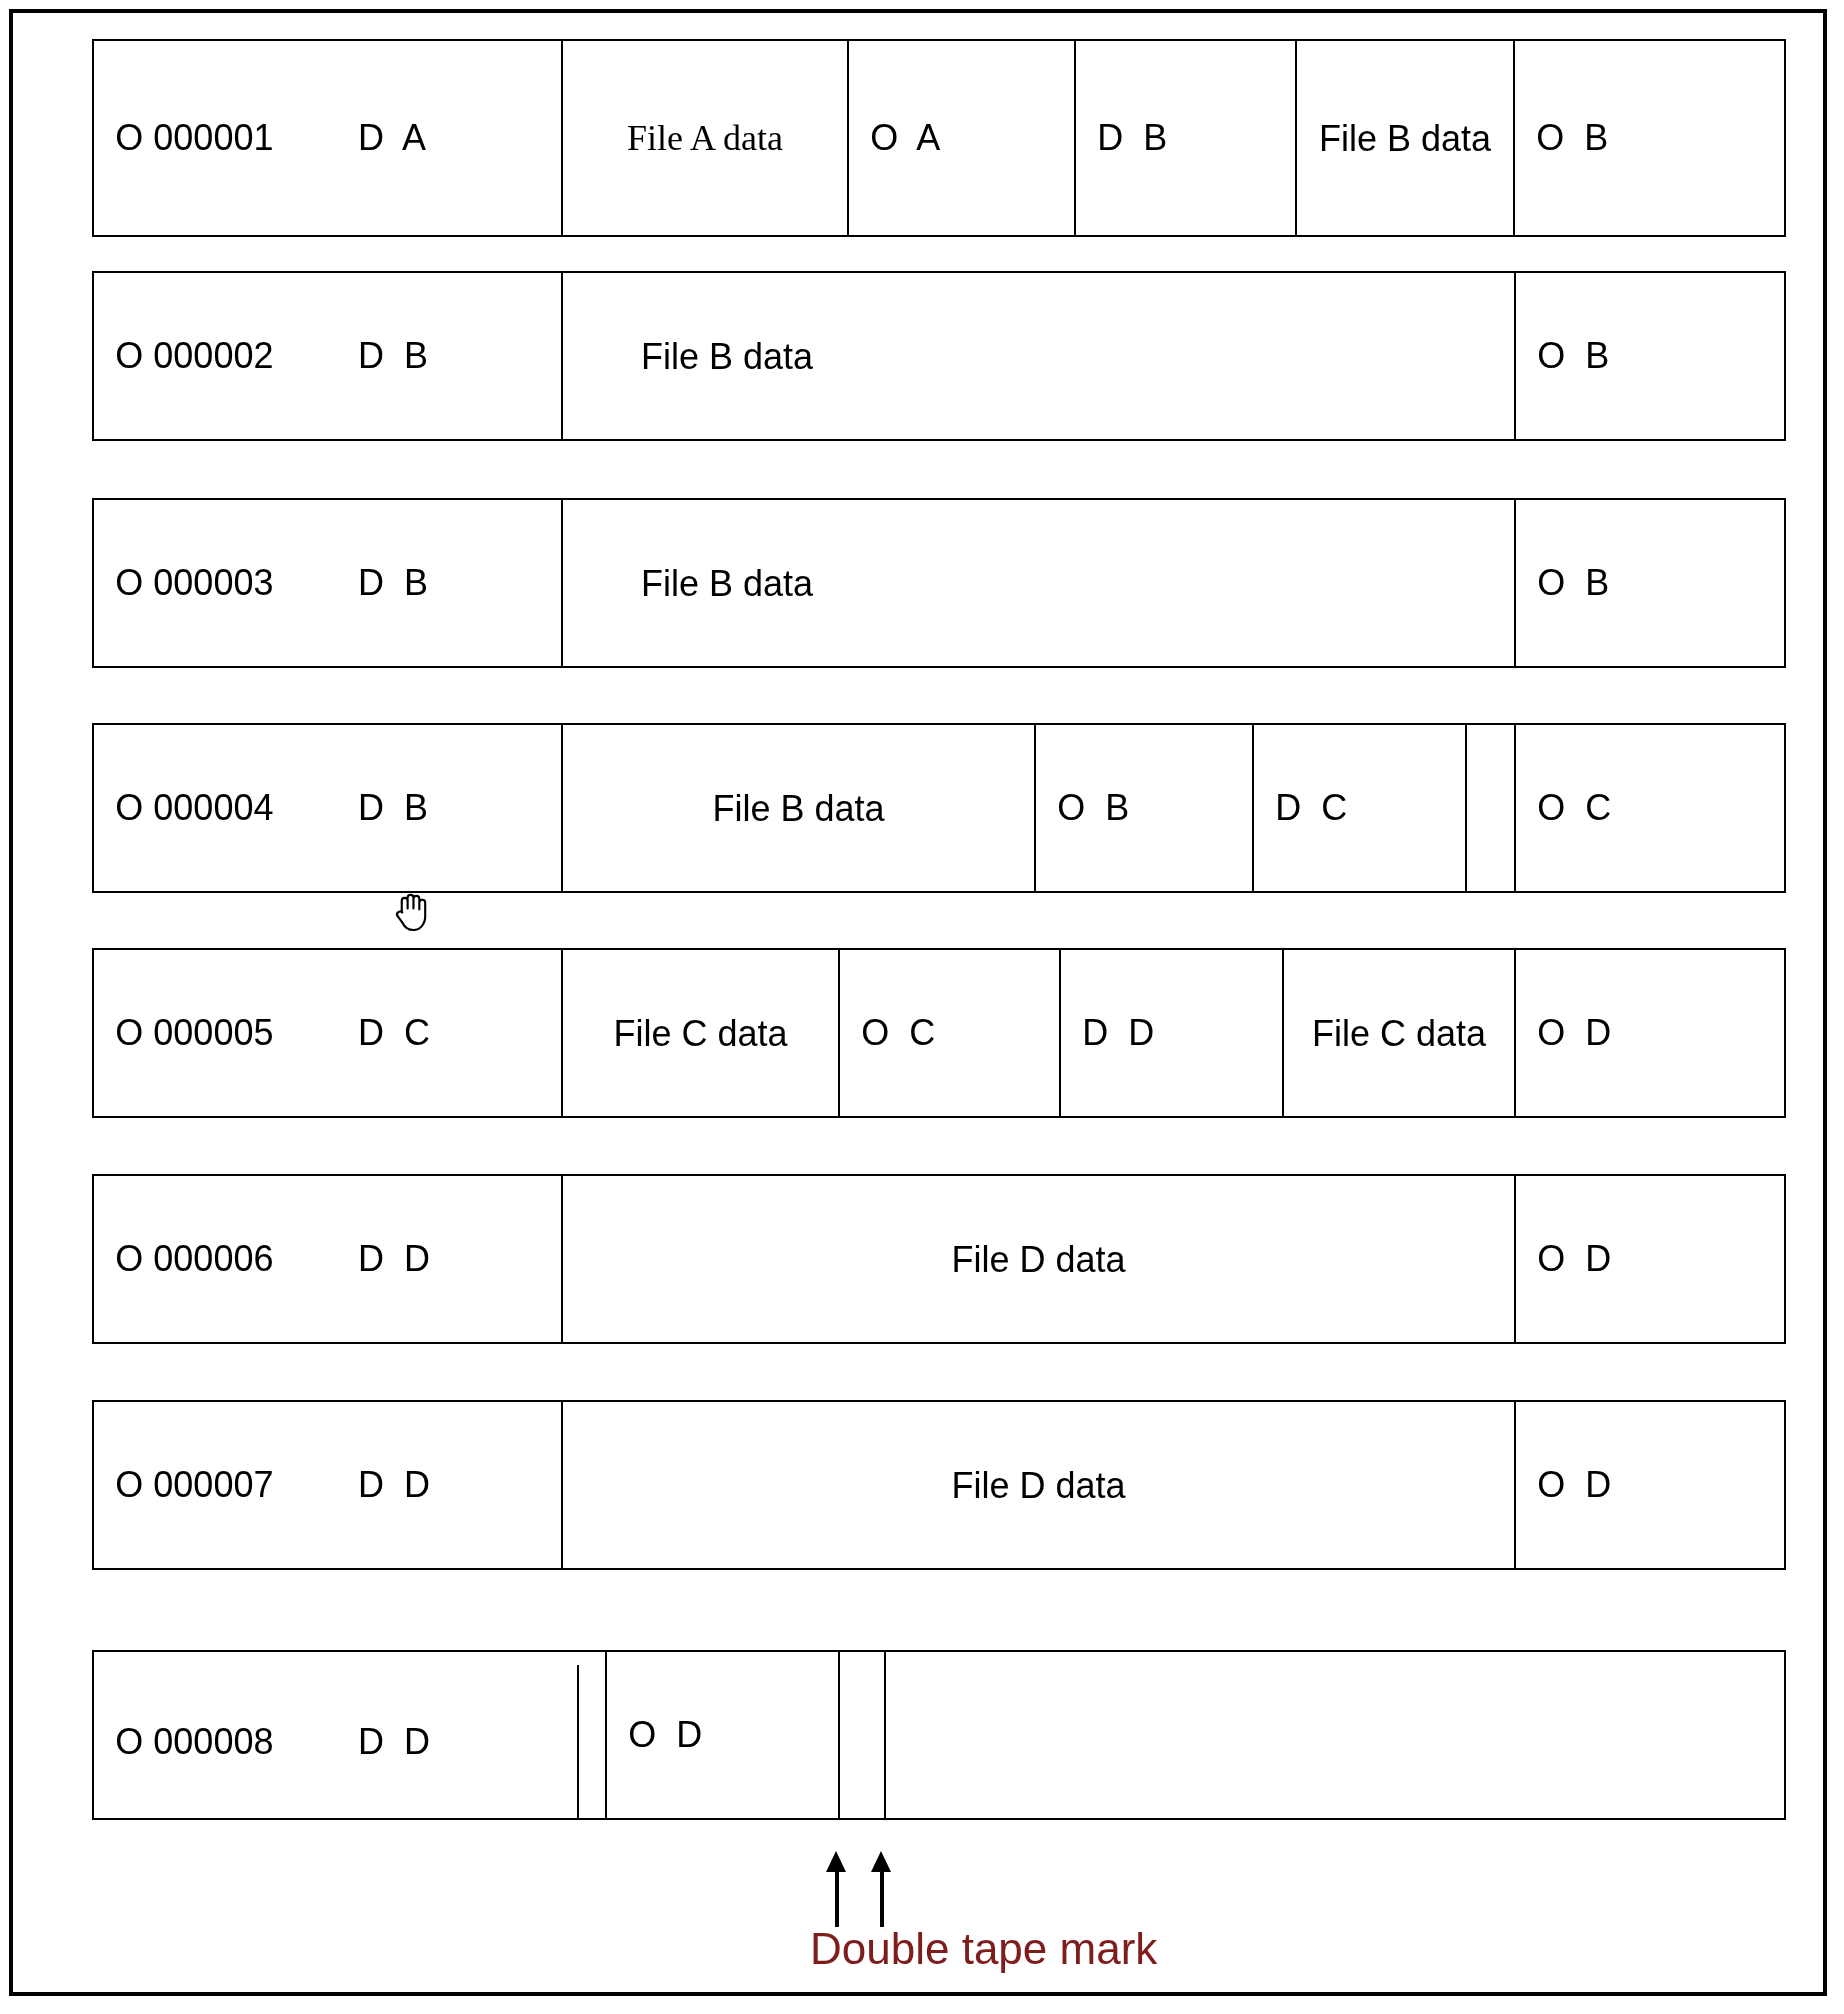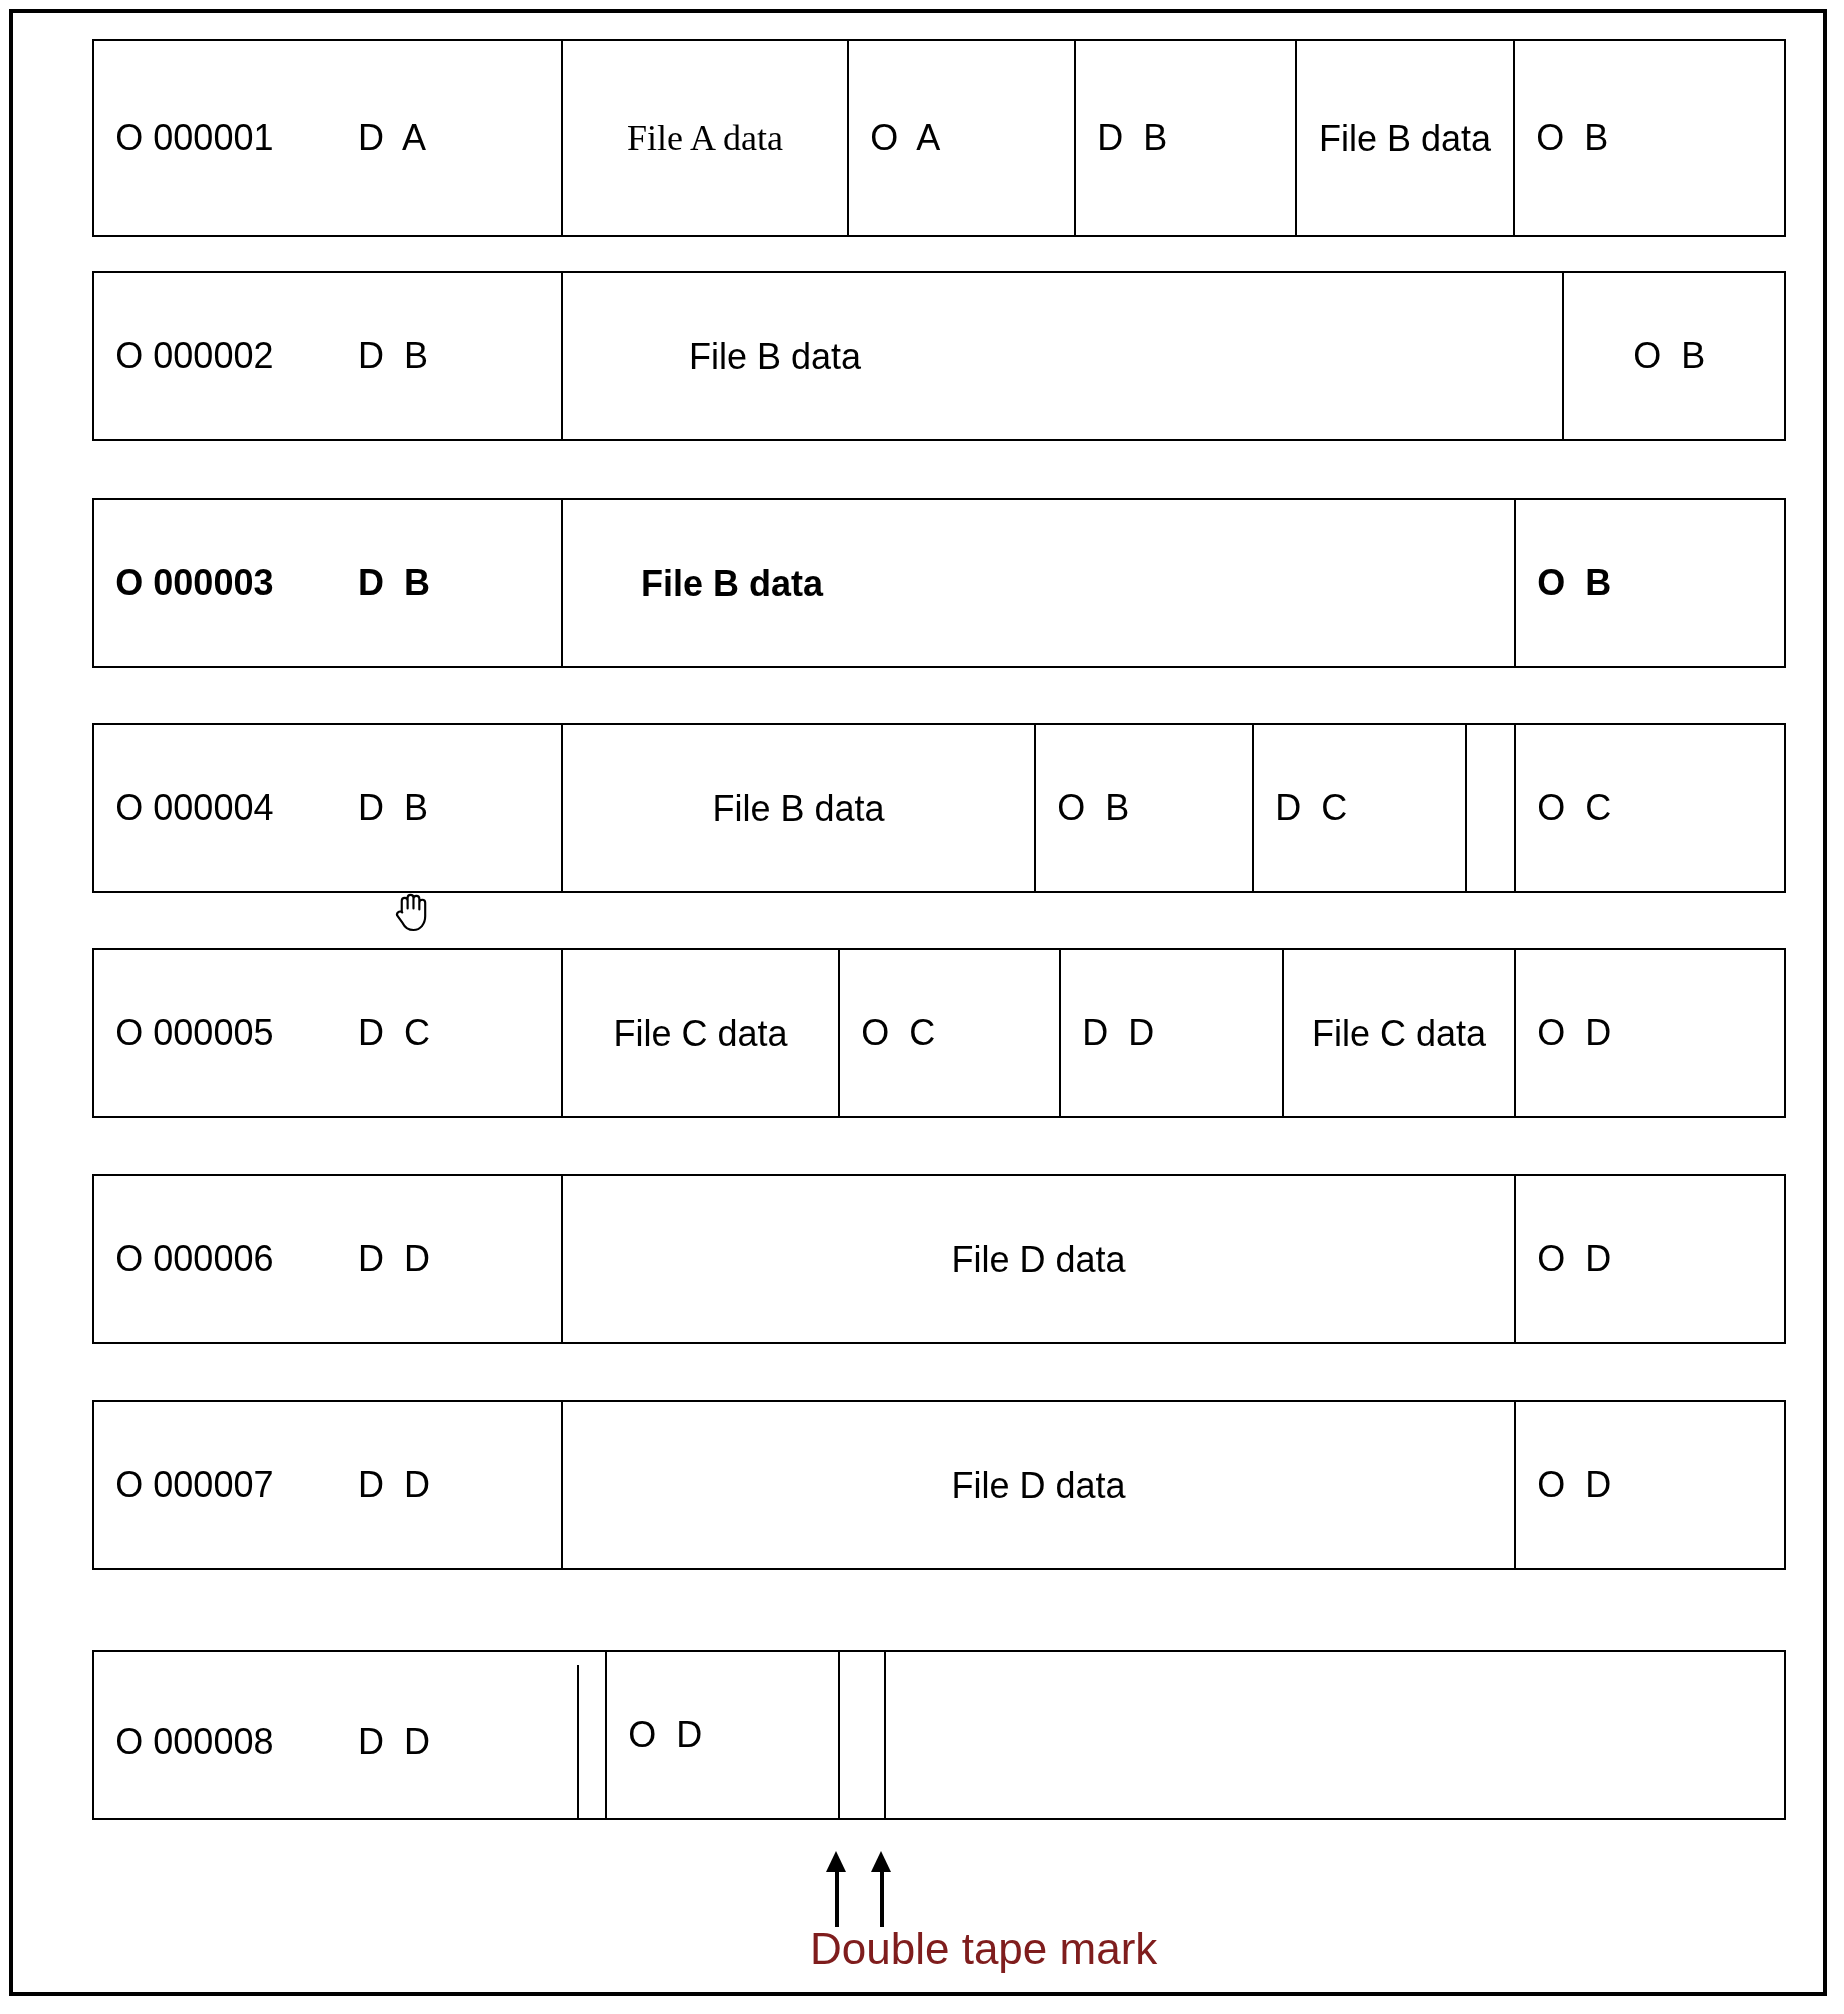--- a/index.html
+++ b/index.html
@@ -205,21 +205,21 @@
 
     <div class="cell last" style="width:273px;">
       <div class="stack mark">
         
         <span class="l2"><span>O</span>  <span>B</span></span>
         
       </div>
     </div>
   </div>
 
-  <div class="strip" style="left:92px; top:271px; width:1694px; height:170px;gap:48px;">
+  <div class="strip" style="left:92px; top:271px; width:1694px; height:170px;">
 
     <div class="cell" style="width:469px;">
       <div class="stack vol-left">
         
         <span class="l2"><span>O</span> <span>000002</span></span>
         
       </div>
       <div class="stack vol-right">
         
         <span class="l2"><span>D</span>  <span>B</span></span>
@@ -233,21 +233,21 @@
 
     <div class="cell last" style="width:273px;">
       <div class="stack mark">
         
         <span class="l2"><span>O</span>  <span>B</span></span>
         
       </div>
     </div>
   </div>
 
-  <div class="strip" style="left:92px; top:498px; width:1694px; height:170px;font-weight:bold;">
+  <div class="strip" style="left:92px; top:498px; width:1694px; height:170px;">
 
     <div class="cell" style="width:469px;">
       <div class="stack vol-left">
         
         <span class="l2"><span>O</span> <span>000003</span></span>
         
       </div>
       <div class="stack vol-right">
         
         <span class="l2"><span>D</span>  <span>B</span></span>

